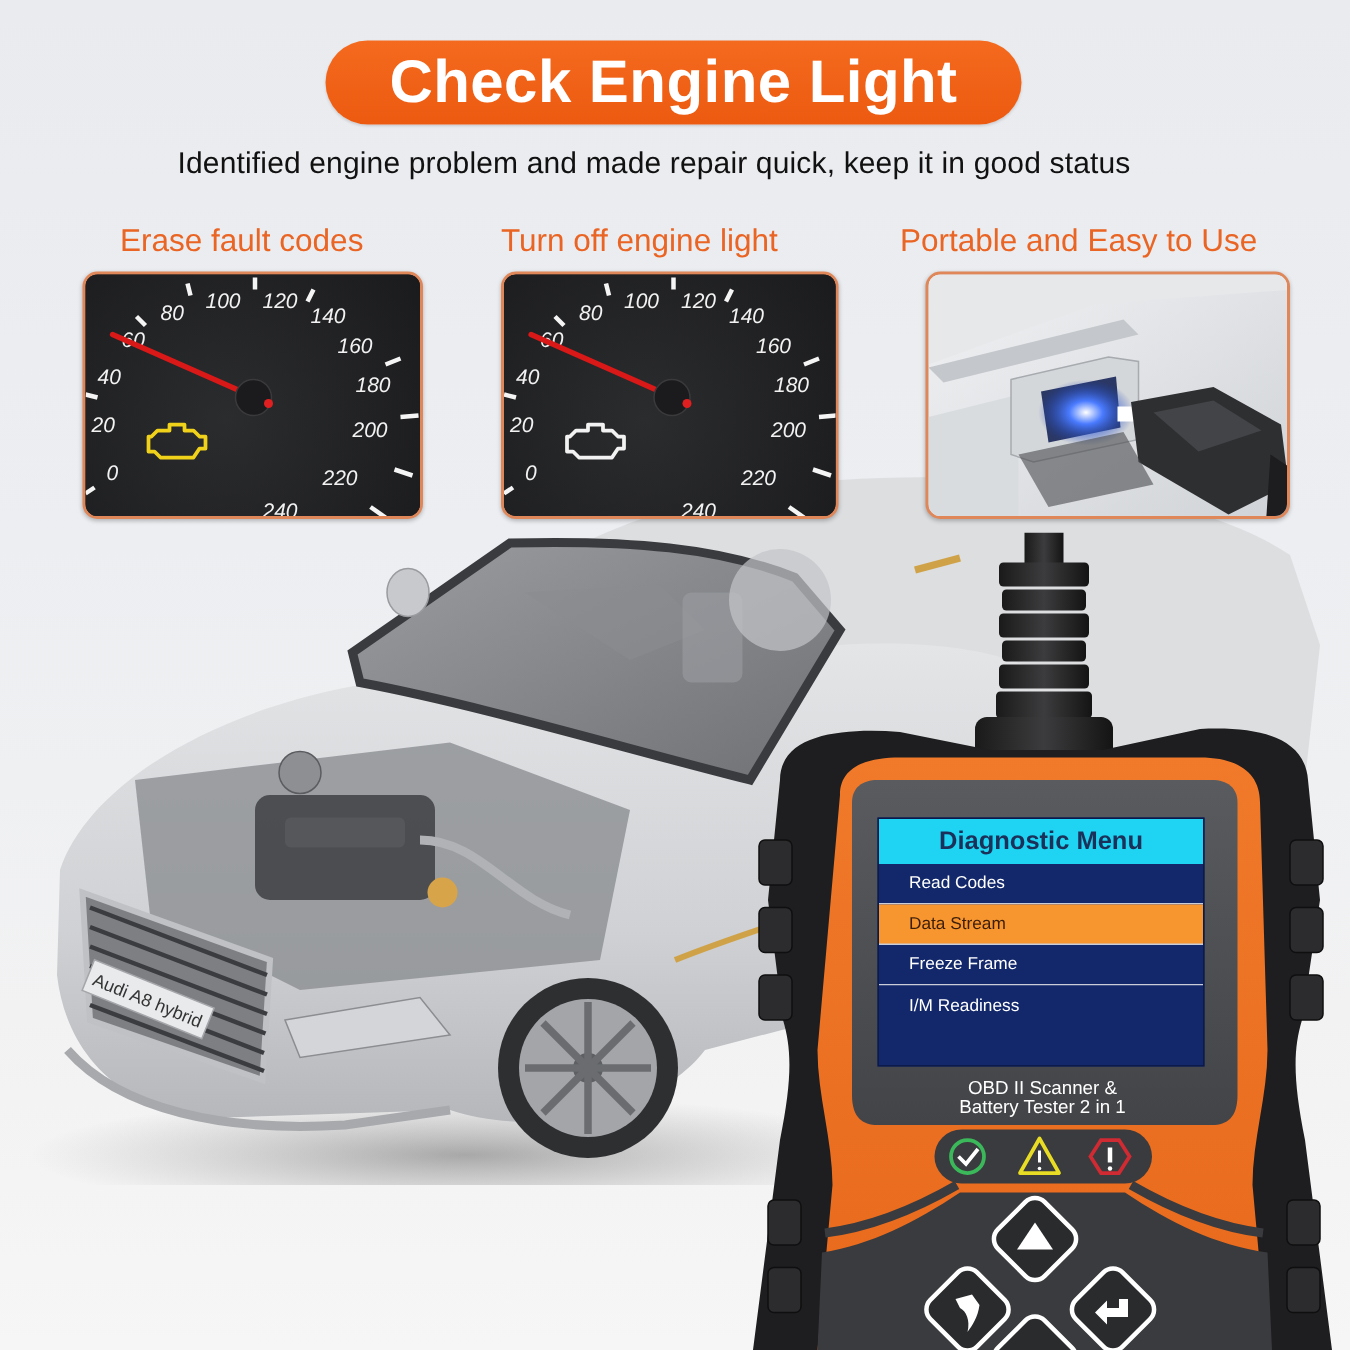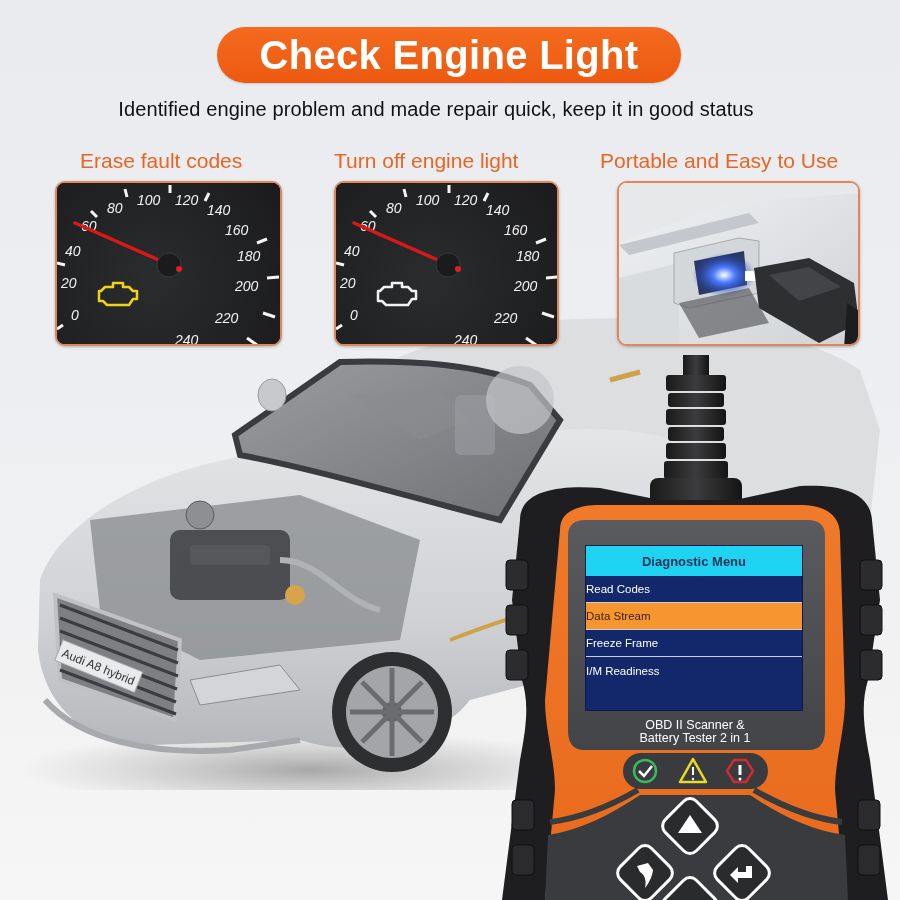--- a/index.html
+++ b/index.html
@@ -51,24 +51,24 @@
 
   
   .device { position: absolute; left: 500px; top: 355px; width: 400px; height: 545px; }
 
   .screen {
     position: absolute; left: 585px; top: 545px; width: 218px; height: 166px;
     background: #13286a; border: 1px solid #0b1a4a;
   }
   .screen-header {
     height: 30px; background: #1ed4f2; display: flex; align-items: center; justify-content: center;
-    font-size: 13px; font-weight: 700; color: #1b3159;
+    font-size: 17px; font-weight: 700; color: #1b3159;
   }
   .menu-item {
-    height: 27px; display: flex; align-items: center; padding-left: 0;
+    height: 27px; display: flex; align-items: center; padding-left: 20px;
     font-size: 11.5px; color: #ffffff; background: #13286a;
     border-bottom: 1.5px solid #c9ced9;
   }
   .menu-item:last-child { border-bottom: none; }
   .menu-item.active { background: #f7952e; color: #3b1e0a; }
 
   .device-label {
     position: absolute; left: 600px; top: 719px; width: 190px; text-align: center;
     color: #fff; font-size: 12.5px; line-height: 13px; font-weight: 400;
   }

